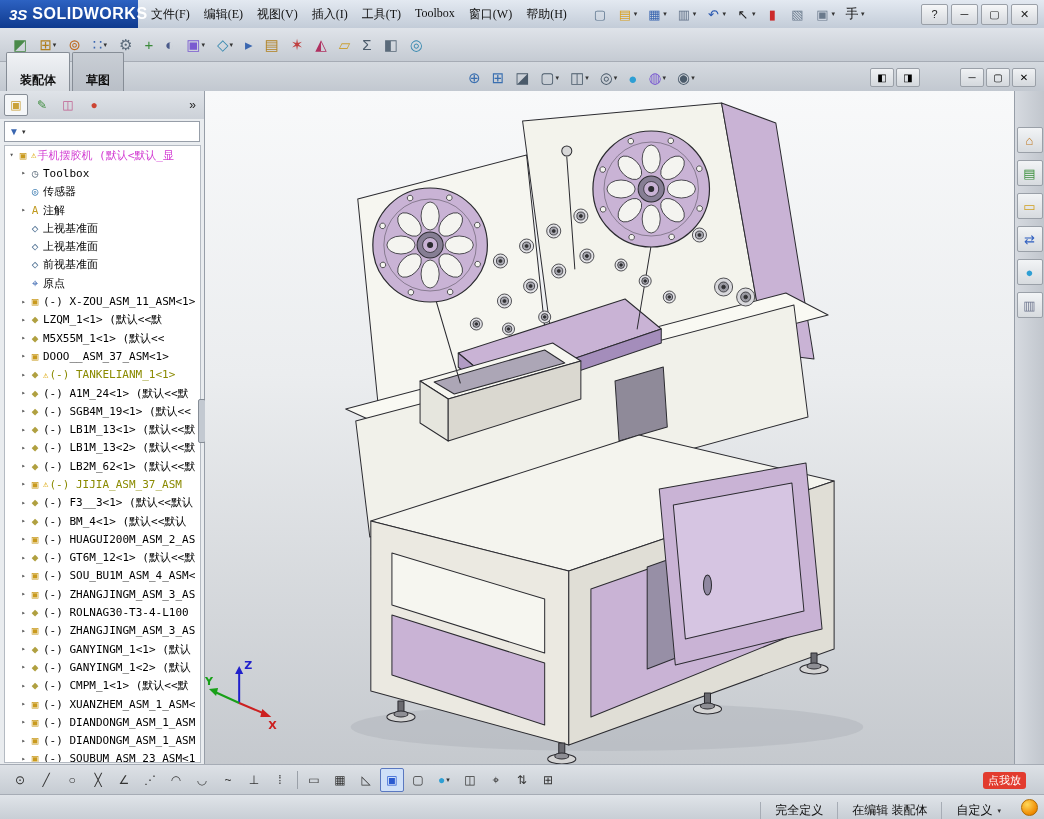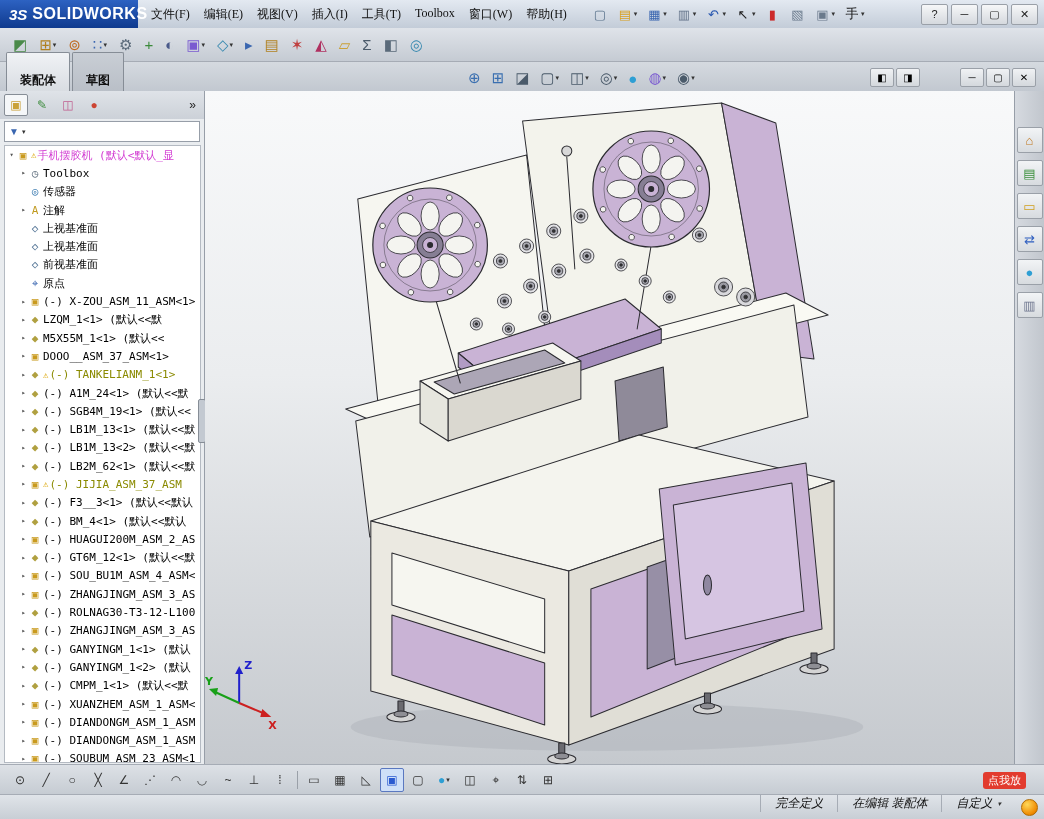--- a/index.html
+++ b/index.html
@@ -87,21 +87,21 @@
   .snap-icon.sep{width:6px;border:none;}
   .snap-icon.sep::after{content:"";display:block;width:1px;height:18px;background:#9aa0a8;}
   .snap-icon.box{border:1px solid #5a78c0;background:#cfe0f8;}
   .badge{margin-left:auto;margin-right:10px;background:#e23b2e;color:#fff;font-size:11px;
     padding:1px 5px;border-radius:3px;}
 
   .statusbar{position:absolute;left:0;right:0;bottom:0;height:24px;
     background:linear-gradient(#e0e4e9,#c8ced5);border-top:1px solid #a6acb5;
     display:flex;align-items:center;font-size:12px;color:#101010;}
   .status-left{padding-left:6px;font-family:"DejaVu Sans Mono","Liberation Mono",monospace;}
-  .status-cells{margin-left:auto;display:flex;align-items:flex-start;height:100%;font-style:italic;}
+  .status-cells{margin-left:auto;display:flex;align-items:flex-end;height:100%;}
   .cell{padding:0 14px;border-left:1px solid #a6acb5;display:flex;align-items:center;gap:4px;}
   .orange-ball{width:15px;height:15px;border-radius:50%;margin:0 6px;align-self:center;
     background:radial-gradient(circle at 35% 30%,#ffd85a,#ef8a00 70%,#c86a00);border:1px solid #b06a00;}
 </style>
 </head>
 <body>
 
 <div class="app">
 
   <div class="titlebar">
@@ -534,21 +534,21 @@
             <span class="tr-arrow">▸</span>
             <span class="tr-icon" style="color: rgb(201, 154, 30);">▣</span>
 
             <span class="tr-text">(-) ZHANGJINGM_ASM_3_AS</span>
           </div>
 
           <div class="tree-row" style="padding-left: 14px;">
             <span class="tr-arrow">▸</span>
             <span class="tr-icon" style="color: rgb(176, 160, 64);">◆</span>
 
-            <span class="tr-text">(-) ROLNAG30-T3-12-L100</span>
+            <span class="tr-text">(-) ROLNAG30-T3-4-L100</span>
           </div>
 
           <div class="tree-row" style="padding-left: 14px;">
             <span class="tr-arrow">▸</span>
             <span class="tr-icon" style="color: rgb(201, 154, 30);">▣</span>
 
             <span class="tr-text">(-) ZHANGJINGM_ASM_3_AS</span>
           </div>
 
           <div class="tree-row" style="padding-left: 14px;">

